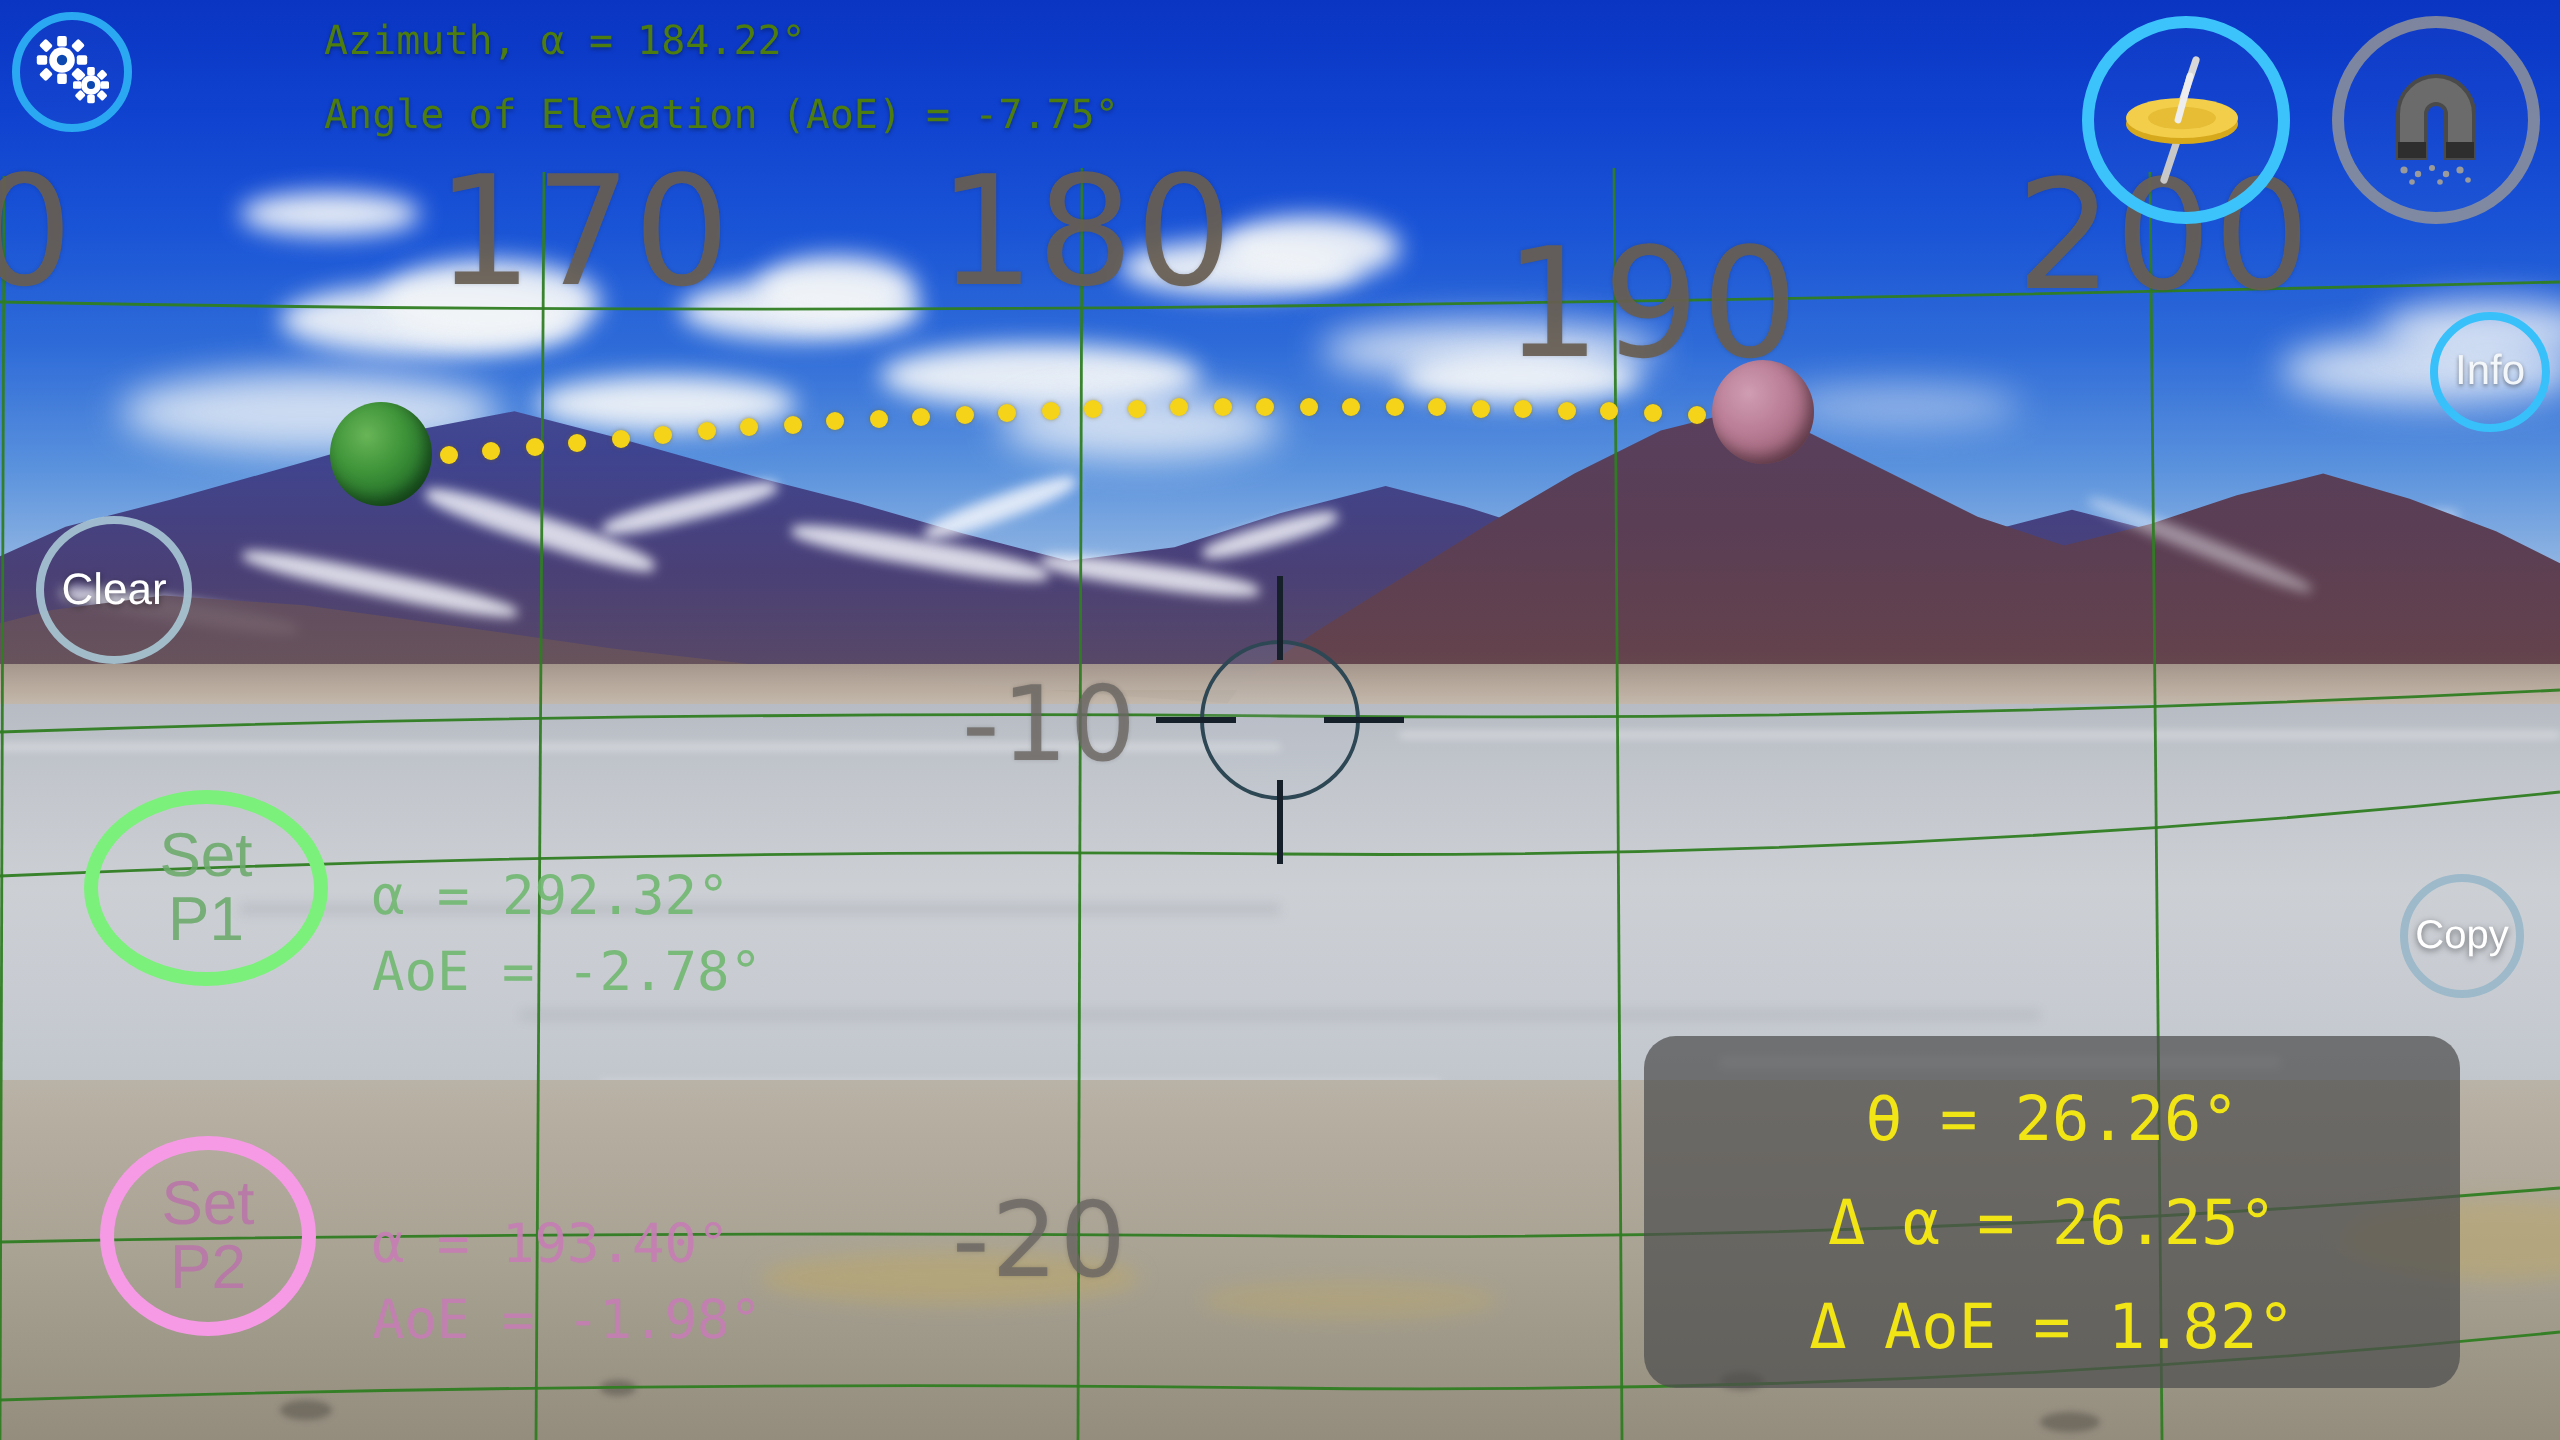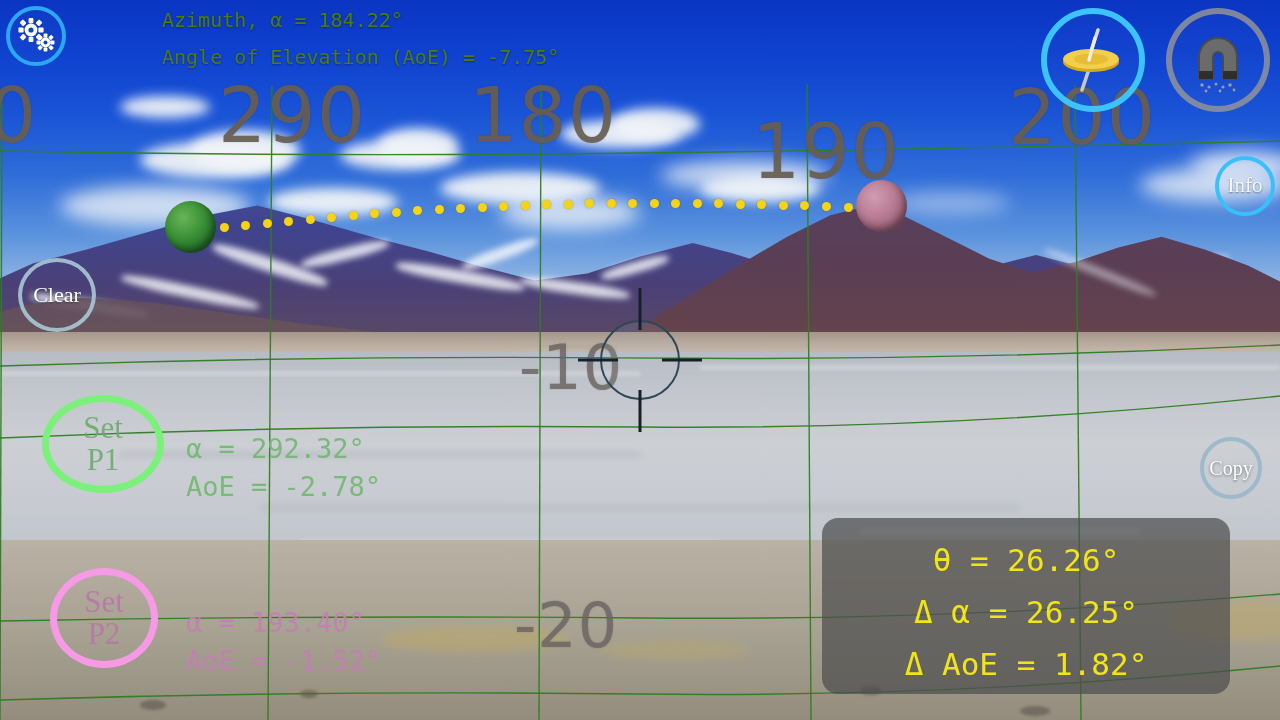--- a/index.html
+++ b/index.html
@@ -115,21 +115,21 @@
   .axis-label {
     position: absolute;
     font-family: "DejaVu Sans", sans-serif;
     font-weight: 400;
     color: rgba(104, 94, 82, 0.92);
     letter-spacing: 1px;
     line-height: 1;
     text-shadow: 0 0 2px rgba(0,0,0,.15);
   }
   .axis-label.azimuth { font-size: 76px; }
-  .axis-label.elevation { font-size: 62px; color: rgba(108,104,100,.82); margin-left: 38px; }
+  .axis-label.elevation { font-size: 52px; color: rgba(108,104,100,.82); }
 
   
   .track-layer { position: absolute; inset: 0; pointer-events: none; }
   .dot {
     position: absolute;
     width: 9px; height: 9px;
     border-radius: 50%;
     background: #f4d318;
     box-shadow: 0 0 2px rgba(120,100,0,.5);
   }
@@ -155,21 +155,21 @@
     border-radius: 50%;
     display: flex;
     flex-direction: column;
     align-items: center;
     justify-content: center;
     box-sizing: border-box;
     font-family: "DejaVu Sans", sans-serif;
     cursor: pointer;
   }
   .round-btn .btn-label {
-    font-family: Liberation Serif, serif;
+    font-family: Liberation Sans, sans-serif;
     line-height: 1.02;
     text-align: right;
   }
 
   #settings-btn {
     left: 6px; top: 6px; width: 60px; height: 60px;
     border: 4px solid #2aa8f2;
     background: rgba(255,255,255,0.02);
   }
   #gyro-btn {
@@ -334,21 +334,21 @@
         <path d="M272,86 L268,720"></path>
         <path d="M541,84 L539,720"></path>
         <path d="M807,84 L811,720"></path>
         <path d="M1075,86 L1081,720"></path>
       </g>
     </svg>
   </div>
 
   <div>
     <div class="axis-label azimuth" style="left:-12px;top:78px;">0</div>
-    <div class="axis-label azimuth" style="left:218px;top:78px;">290</div>
+    <div class="axis-label azimuth" style="left:218px;top:78px;">170</div>
     <div class="axis-label azimuth" style="left:469px;top:78px;">180</div>
     <div class="axis-label azimuth" style="left:752px;top:78px;margin-top:36px;">190</div>
     <div class="axis-label azimuth" style="left:1008px;top:80px;">200</div>
   </div>
   <div>
     <div class="axis-label elevation" style="left:481px;top:337px;">-10</div>
     <div class="axis-label elevation" style="left:476px;top:595px;">-20</div>
   </div>
 
   <div class="track-layer">
@@ -477,21 +477,21 @@
     <span class="btn-label">P1</span>
   </div>
 
   <div class="round-btn" id="set-p2-btn">
     <span class="btn-label">Set</span>
     <span class="btn-label">P2</span>
   </div>
 
   <div class="point-readout" id="p1-readout"><span>α = 292.32°</span><br><span>AoE = -2.78°</span></div>
 
-  <div class="point-readout" id="p2-readout"><span>α = 193.40°</span><br><span>AoE = -1.52°</span></div>
+  <div class="point-readout" id="p2-readout"><span>α = 193.40°</span><br><span>AoE = -1.98°</span></div>
 
   <div id="result-panel">
     <div class="result-line">θ = 26.26°</div>
     <div class="result-line">Δ α = 26.25°</div>
     <div class="result-line">Δ AoE = 1.82°</div>
   </div>
 
 </div>
 
 </body></html>

